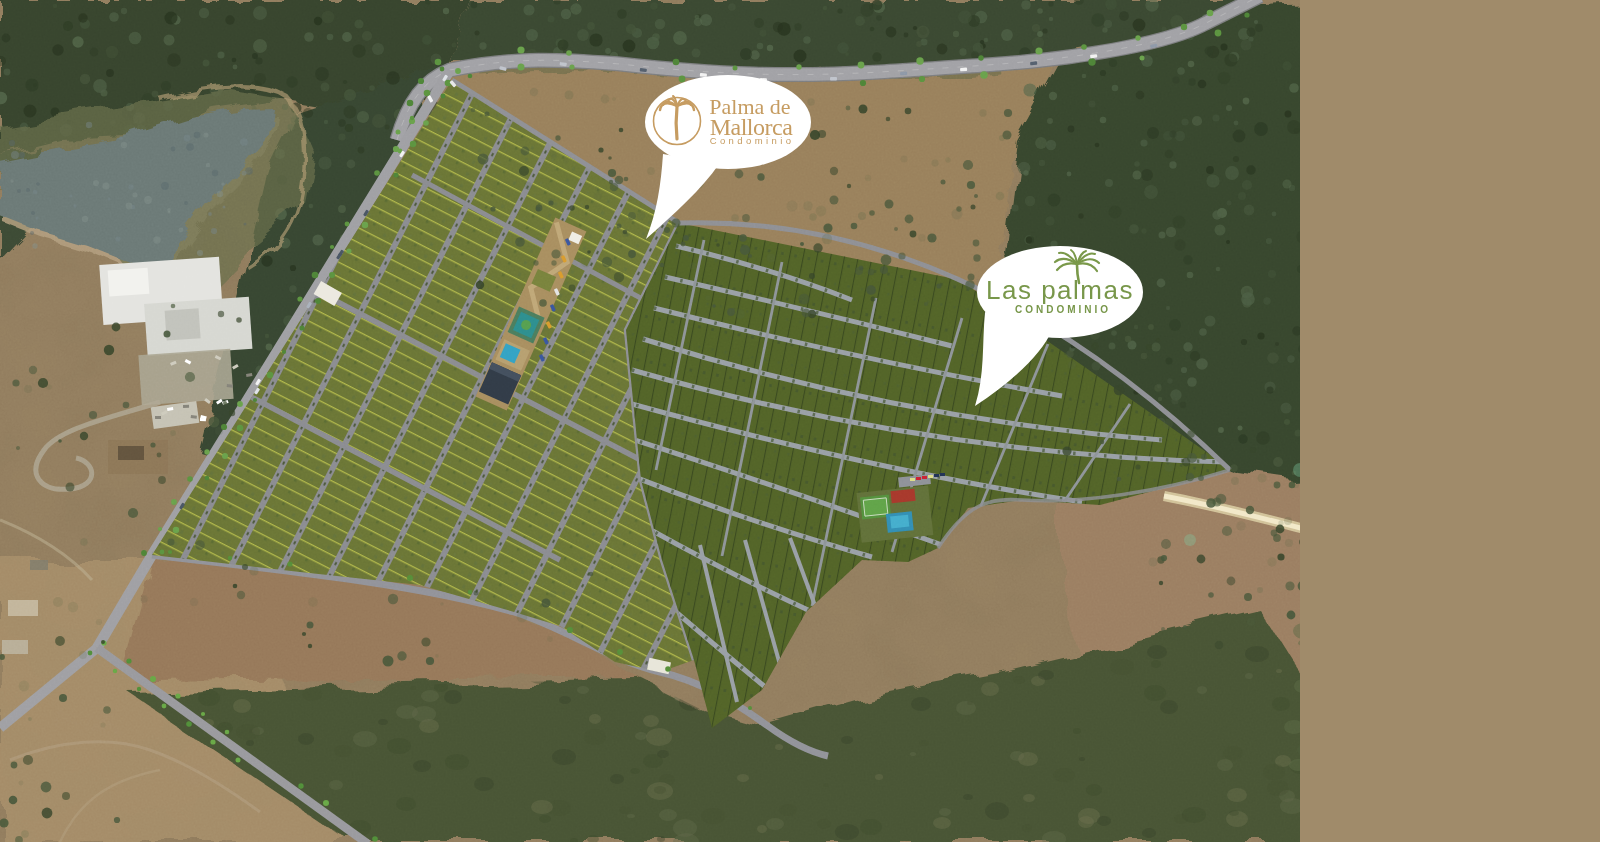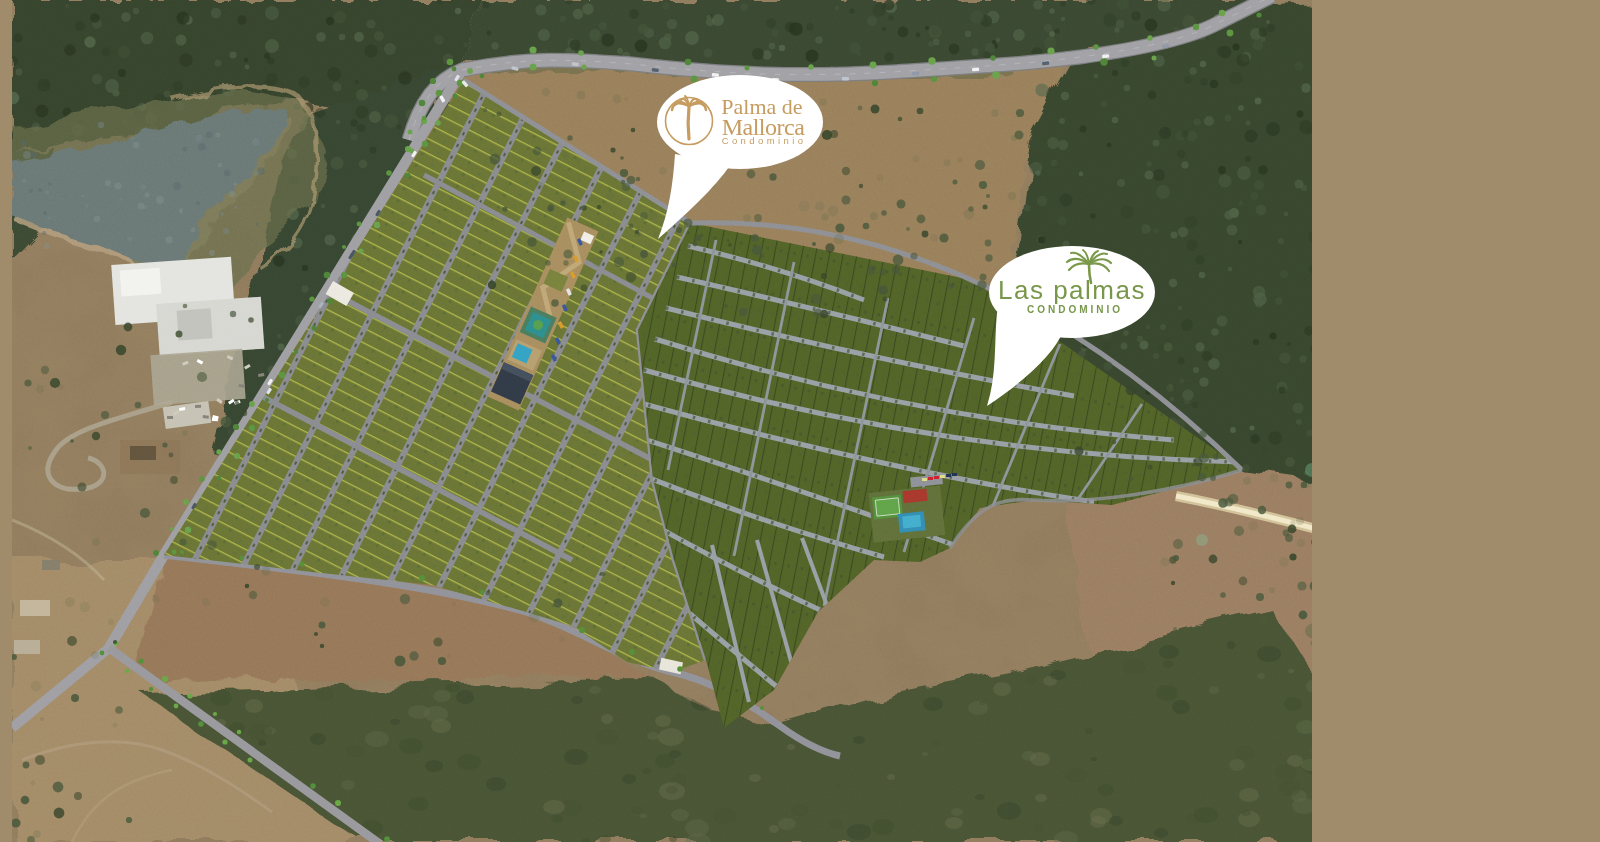--- a/index.html
+++ b/index.html
@@ -1,15 +1,15 @@
 <!DOCTYPE html>
 <html><head><meta charset="utf-8">
 <style>
 html,body{margin:0;padding:0;background:#a08b6a;font-family:"Liberation Sans",sans-serif;}
-#scene{position:relative;width:1300px;height:842px;overflow:hidden;margin-left:12px;}
+#scene{position:relative;width:1300px;height:842px;overflow:hidden;}
 </style></head><body>
 <div id="scene">
 <svg width="1600" height="842" viewBox="0 0 1600 842">
 <defs>
 <filter id="rough" x="-15%" y="-15%" width="130%" height="130%">
  <feTurbulence type="fractalNoise" baseFrequency="0.035" numOctaves="3" seed="7" result="t"></feTurbulence>
  <feDisplacementMap in="SourceGraphic" in2="t" scale="16"></feDisplacementMap>
 </filter>
 <filter id="rough2" x="-15%" y="-15%" width="130%" height="130%">
  <feTurbulence type="fractalNoise" baseFrequency="0.02" numOctaves="3" seed="11" result="t"></feTurbulence>

